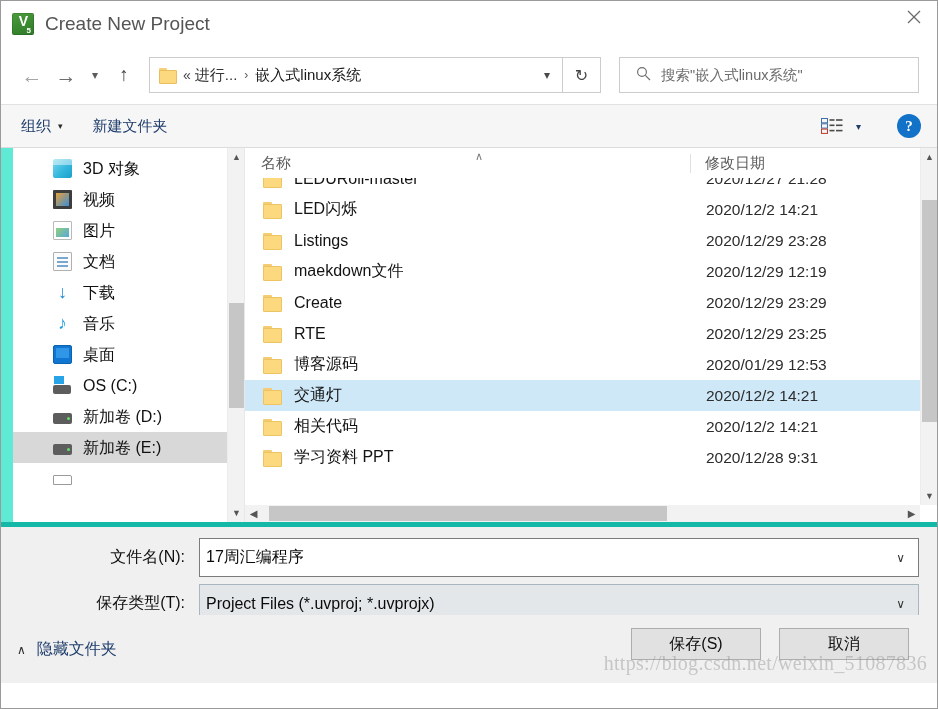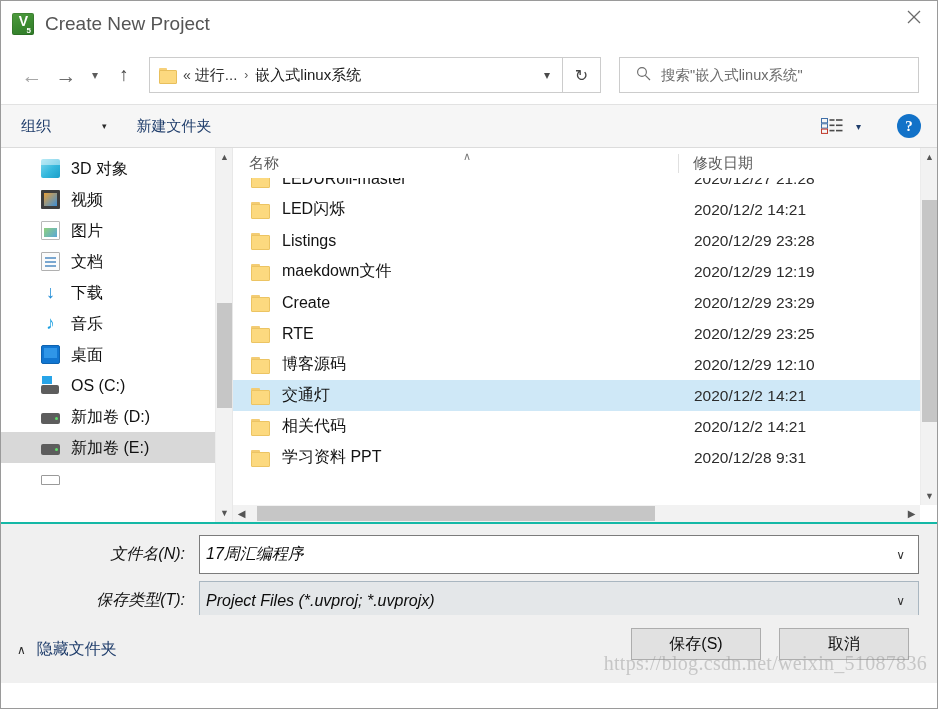--- a/index.html
+++ b/index.html
@@ -152,41 +152,42 @@
     display: flex; align-items: center;
     padding: 0 16px 0 20px;
   }
   .cmd-item {
     font-size: 15px;
     color: #1f3d6b;
     font-family: "Liberation Sans", sans-serif;
     display: flex; align-items: center;
     white-space: nowrap;
   }
-  #cmd-organize { margin-right: 30px; gap: 44px; }
+  #cmd-organize { margin-right: 30px; }
   #cmd-organize .caret {
     margin-left: 7px; font-size: 9px; color: #2a2a2a;
   }
   #cmd-right { margin-left: auto; display: flex; align-items: center; }
   #view-icon { width: 22px; height: 16px; position: relative; }
   #view-caret { margin-left: 13px; font-size: 10px; color: #1f3d6b; }
   #help-btn {
     width: 24px; height: 24px; border-radius: 50%;
     background: #1272c8;
     margin-left: 36px;
     color: #fff; font-size: 15px; font-weight: bold;
     display: flex; align-items: center; justify-content: center;
     font-family: "Liberation Serif", serif;
   }
 
   
   #content {
     display: flex;
     height: 374px;
-    background: #3b82f6;
+    background: #5eead4;
+    padding-left: 12px;
   }
   #tree-pane {
     width: 232px;
     flex: 0 0 auto;
     position: relative;
     background: #ffffff;
     overflow: hidden;
     border-right: 1px solid #e8e8e8;
   }
   #tree-list { padding-top: 5px; }
@@ -327,25 +328,24 @@
     background: #c6c6c6;
   }
   #hbar-corner {
     position: absolute; right: 0; bottom: 0; width: 17px; height: 17px;
     background: #fff;
   }
 
   
   #formarea {
     background: #f0f0f0;
-    border-top: 2px solid #14b8a6;
+    border-top: 5px solid #14b8a6;
     height: 93px;
     padding-top: 11px;
     position: relative;
-    font-style: italic;
   }
   .form-row {
     display: flex; align-items: center;
     padding: 0 18px 0 0;
     margin-bottom: 7px;
   }
   .form-label {
     width: 198px; flex: 0 0 auto;
     text-align: right;
     padding-right: 14px;
@@ -611,21 +611,21 @@
               <span class="row-folder"></span>
               <span class="row-label">RTE</span>
             </div>
             <div class="row-date">2020/12/29 23:25</div>
           </div>
           <div class="row">
             <div class="row-name">
               <span class="row-folder"></span>
               <span class="row-label">博客源码</span>
             </div>
-            <div class="row-date">2020/12/29 12:10</div>
+            <div class="row-date">2020/01/29 12:53</div>
           </div>
           <div class="row sel">
             <div class="row-name">
               <span class="row-folder"></span>
               <span class="row-label">交通灯</span>
             </div>
             <div class="row-date">2020/12/2 14:21</div>
           </div>
           <div class="row">
             <div class="row-name">

